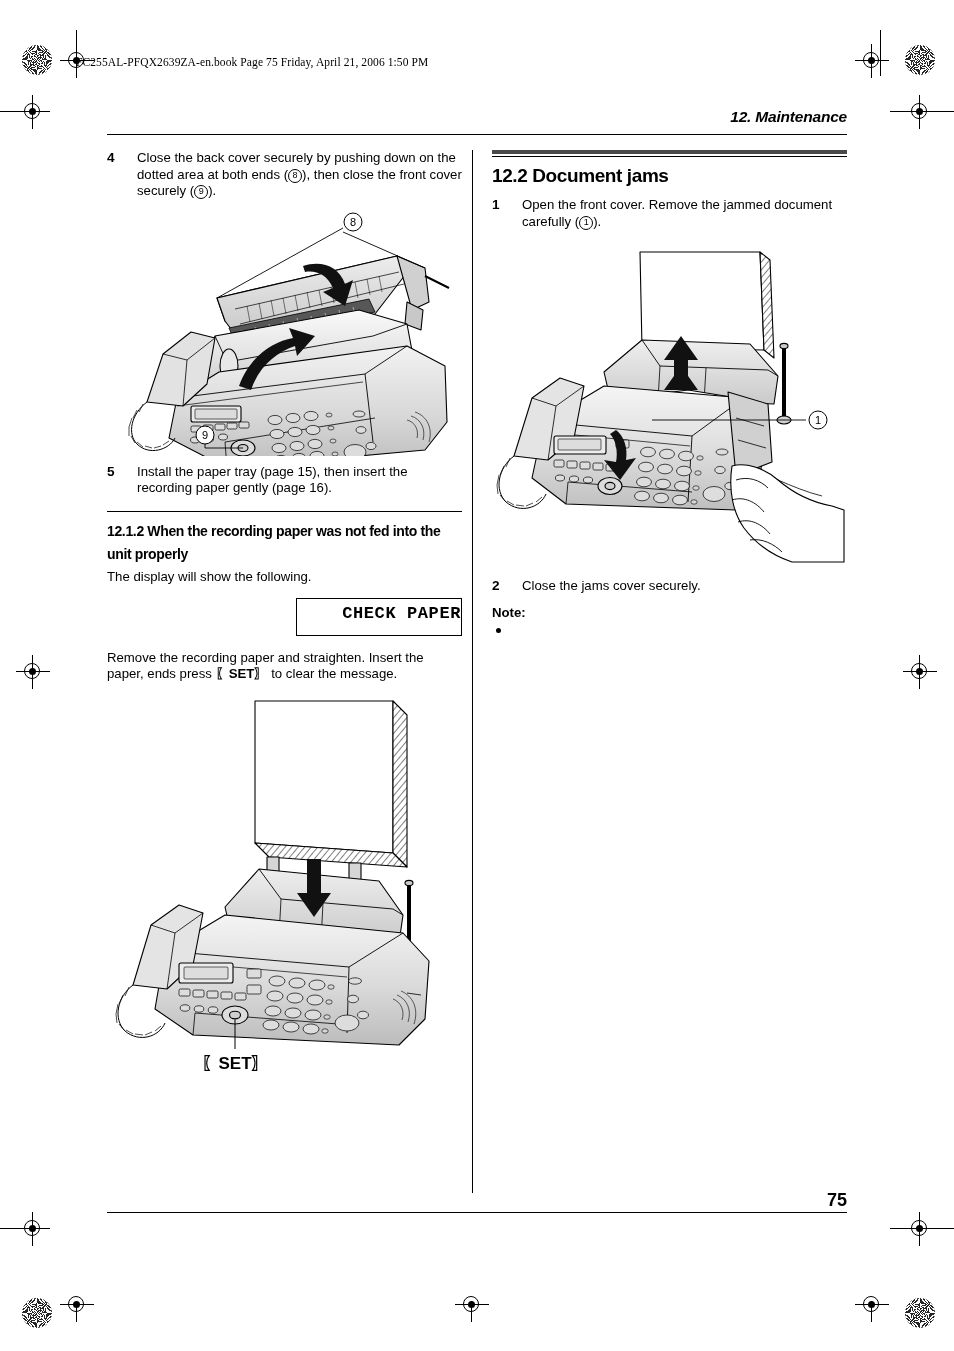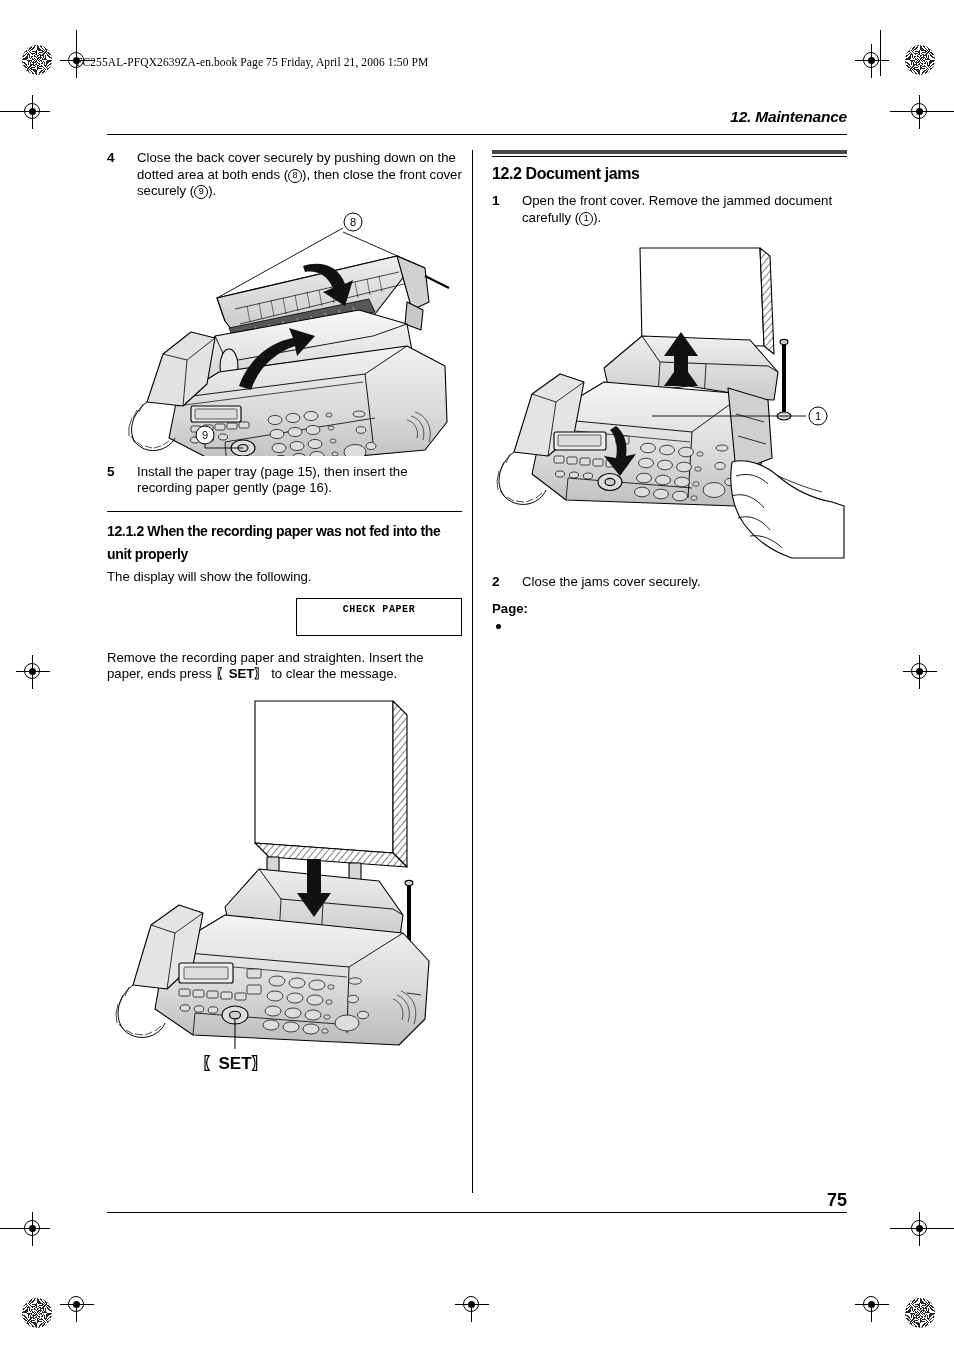--- a/index.html
+++ b/index.html
@@ -176,38 +176,38 @@
     font-weight: bold;
     line-height: 23px;
     letter-spacing: -0.35px;
     margin-bottom: 3px;
   }
 
   .sec-rules { margin-bottom: 8px; }
   .sec-rules .thick { height: 4px; background: #4a4a4a; }
   .sec-rules .thin  { height: 1px; background: #000; margin-top: 2px; }
   .sechead {
-    font-size: 16px;
+    font-size: 19px;
     font-weight: bold;
     letter-spacing: -0.4px;
     margin: 6px 0 10px 0;
   }
 
   
   .msgbox-wrap { margin: 12px 0 14px 0; display: flex; justify-content: flex-end; }
   .msgbox {
     width: 166px;
     height: 38px;
     border: 1.4px solid #000;
     box-sizing: border-box;
     font-family: "Liberation Mono", monospace;
     font-weight: bold;
-    font-size: 10px;
+    font-size: 17px;
     letter-spacing: 0.6px;
-    text-align: center;
+    text-align: right;
     padding-top: 5px;
     box-sizing: border-box;
   }
 
   
   .note-title { font-size: 13.2px; font-weight: bold; margin: 10px 0 2px 0; }
   .bullet-item {
     position: relative;
     padding-left: 17px;
     font-size: 13.2px;
@@ -788,21 +788,21 @@
         <circle cx="326" cy="180" r="9" fill="#fff" stroke="#000" stroke-width="1"></circle>
         <text x="326" y="184" font-family="Liberation Sans, sans-serif" font-size="11" text-anchor="middle" fill="#000">1</text>
       </svg>
     </div>
 
     <div class="step" style="margin-top:8px;">
       <span class="num">2</span>
       <span>Close the jams cover securely.</span>
     </div>
 
-    <div class="note-title">Page:</div>
+    <div class="note-title">Note:</div>
     <div class="bullet-item">
       <span class="bdot"></span>
     </div>
 
   </div>
 
   <div class="foot-rule"></div>
   <div class="folio">75</div>
 
 </div>

